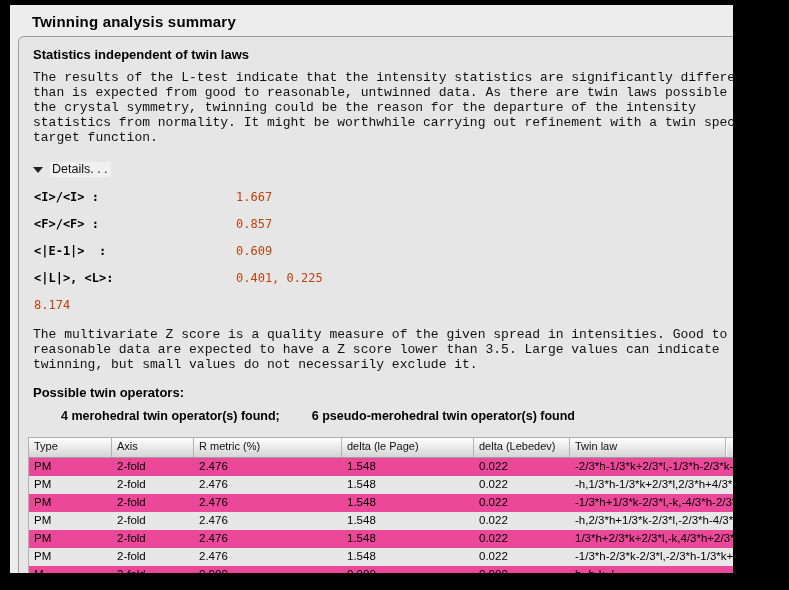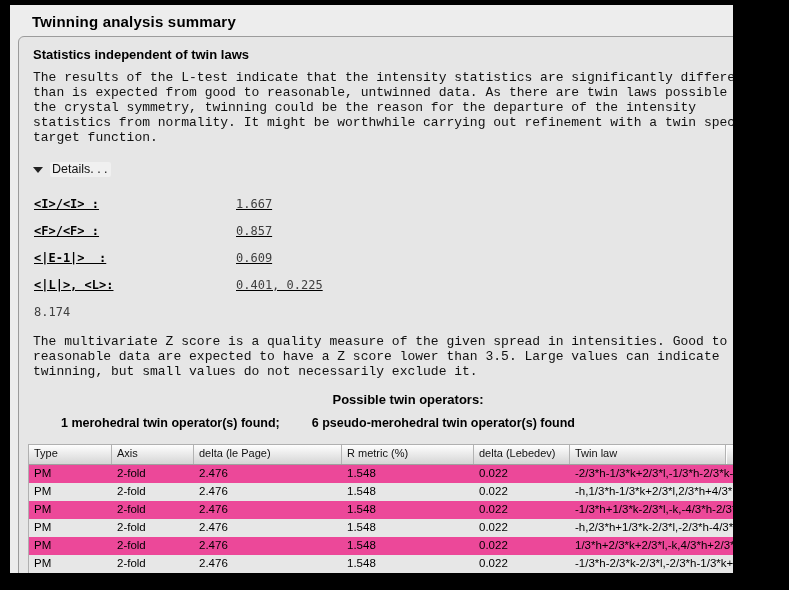--- a/index.html
+++ b/index.html
@@ -48,35 +48,35 @@
   .tri-down {
     width:0; height:0;
     border-left:5px solid transparent;
     border-right:5px solid transparent;
     border-top:6px solid #222;
   }
   .details-label {
     font-size:12.5px; color:#111;
     background:#f0f0f0; padding:0 3px 1px 2px; border-radius:2px;
   }
-  .stats { margin-top:12px;text-decoration:underline; }
+  .stats { margin-top:5px; }
   .stat-row { height:27px; display:flex; align-items:center; padding-left:1px; }
   .stat-label {
     width:202px;
     font-family:"DejaVu Sans Mono", monospace;
     font-size:12px; font-weight:bold; color:#000;
     white-space:pre;
   }
   .stat-value {
     font-family:"DejaVu Sans Mono", monospace;
-    font-size:12px; color:#404040;
+    font-size:12px; color:#c2410c;
   }
   .zscore-row { height:27px; display:flex; align-items:center; padding-left:1px; }
   .zscore-label { width:202px; font-size:12.5px; font-weight:bold; color:#000; }
-  .operators-heading { margin-top:13px; font-size:13px; font-weight:bold; height:15px;text-align:center; }
+  .operators-heading { margin-top:13px; font-size:13px; font-weight:bold; height:15px; }
   .operators-summary {
     margin-top:9px; margin-left:28px; height:14px;
     font-size:12.5px; font-weight:bold; color:#000;
     display:flex;
   }
   .operators-summary .gap { width:32px; }
   .twtable {
     margin-top:14px; margin-left:-5px;
     width:725px;
     box-sizing:border-box;
@@ -160,36 +160,36 @@
 
     <div class="zscore-row">
       <span class="stat-value">8.174</span>
     </div>
 
     <div class="body-text" style="margin-top:9px;">The multivariate Z score is a quality measure of the given spread in intensities. Good to reasonable data are expected to have a Z score lower than 3.5. Large values can indicate twinning, but small values do not necessarily exclude it.</div>
 
     <div class="operators-heading">Possible twin operators:</div>
 
     <div class="operators-summary">
-      <span>1 merohedral twin operator(s) found;</span>
+      <span>4 merohedral twin operator(s) found;</span>
       <span class="gap"></span>
       <span>6 pseudo-merohedral twin operator(s) found</span>
     </div>
 
     <div class="twtable">
       <div class="tw-header">
         <div class="tw-header-cells">
 
             <span class="tw-h">Type</span>
 
             <span class="tw-h">Axis</span>
 
+            <span class="tw-h">R metric (%)</span>
+
             <span class="tw-h">delta (le Page)</span>
-
-            <span class="tw-h">R metric (%)</span>
 
             <span class="tw-h">delta (Lebedev)</span>
 
             <span class="tw-h">Twin law</span>
           </div>
         <span class="tw-h tw-h-filler"></span>
       </div>
       <div class="tw-body">
 
           <div class="tw-row">

